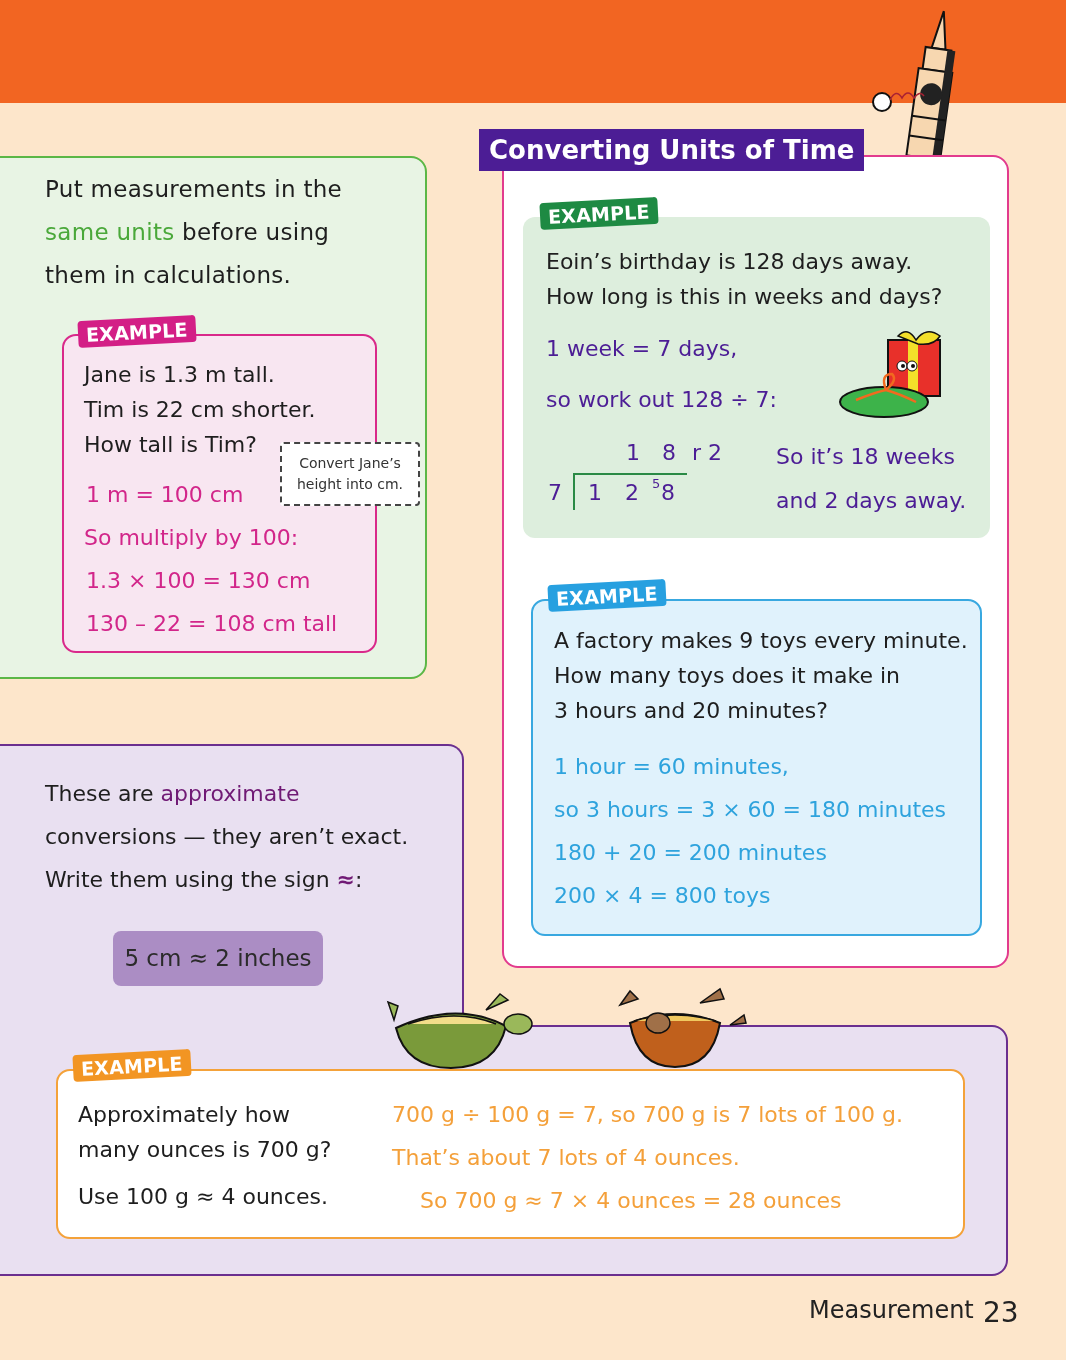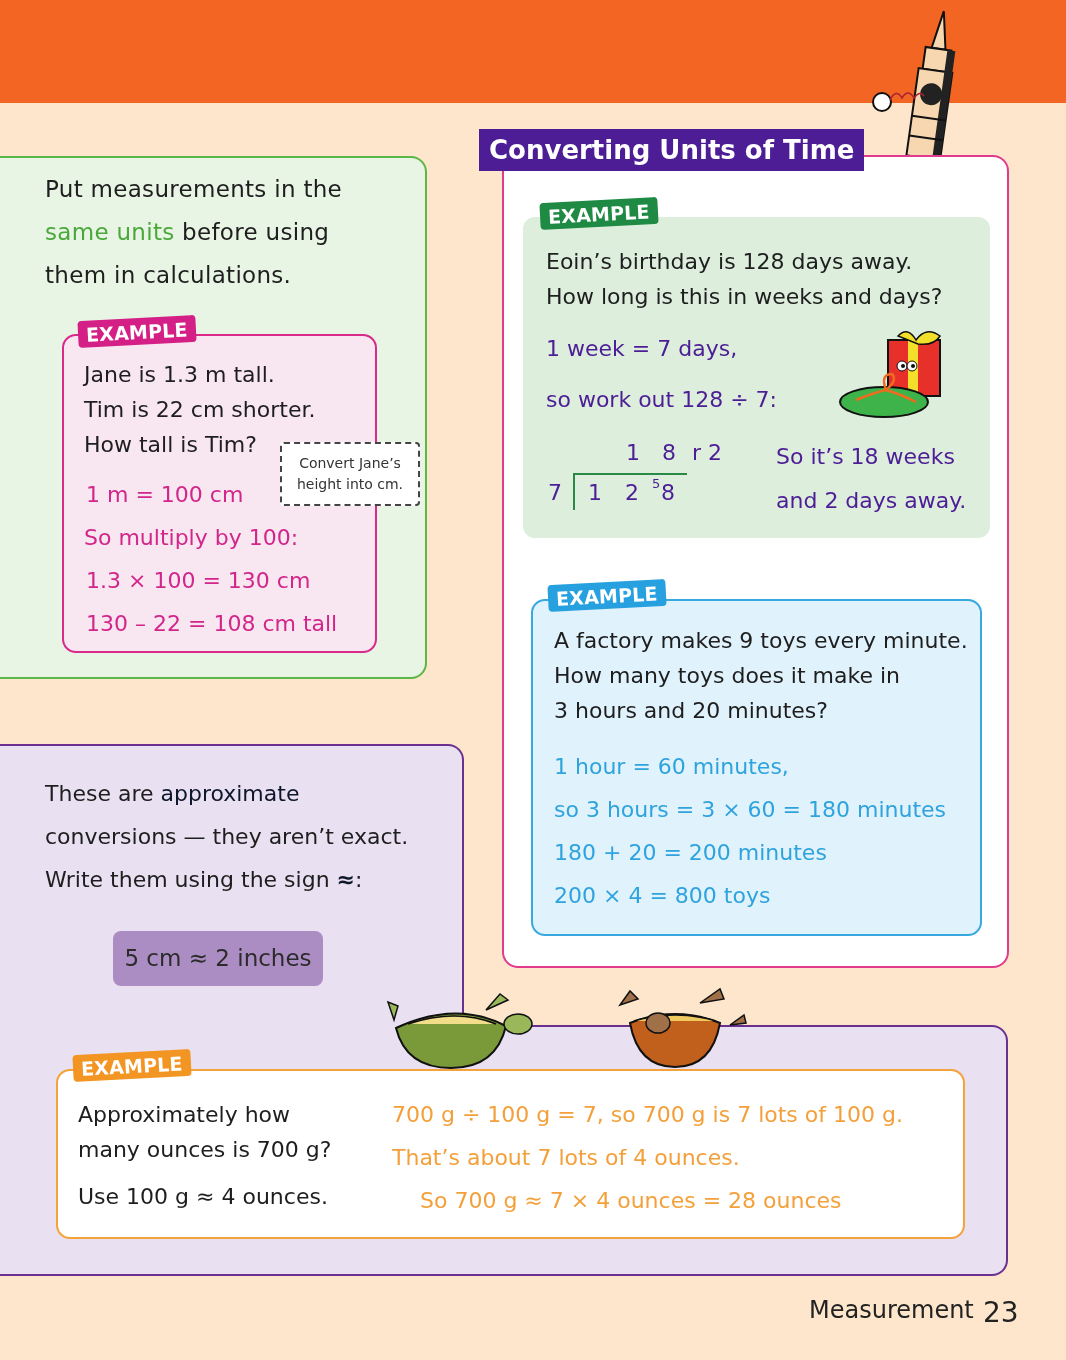--- a/index.html
+++ b/index.html
@@ -69,21 +69,21 @@
   .purple-top {
     left: -10px; top: 744px; width: 474px; height: 300px;
     background: #e9e0f1; border: 2.5px solid #6b2f8f; border-bottom: none; border-radius: 0 16px 0 0;
   }
   .purple-bottom {
     left: -10px; top: 1025px; width: 1018px; height: 251px;
     background: #e9e0f1; border: 2.5px solid #6b2f8f; border-radius: 0 16px 16px 0;
   }
   .purple-fill { left: 0; top: 1020px; width: 461px; height: 12px; background: #e9e0f1; }
   .pl { font-size: 22px; color: #1e1e1e; }
-  .hl-purple { color: #0f172a; }
+  .hl-purple { color: #701a75; }
   .approx-pill {
     left: 113px; top: 931px; width: 210px; height: 55px;
     background: #ab8dc4; border-radius: 8px; font-size: 23px; color: #2b2b2b;
     text-align: center; line-height: 55px;
   }
 
   .orange-ex {
     left: 56px; top: 1069px; width: 909px; height: 170px;
     background: #fff; border: 2.5px solid #f4a23a; border-radius: 14px;
   }

